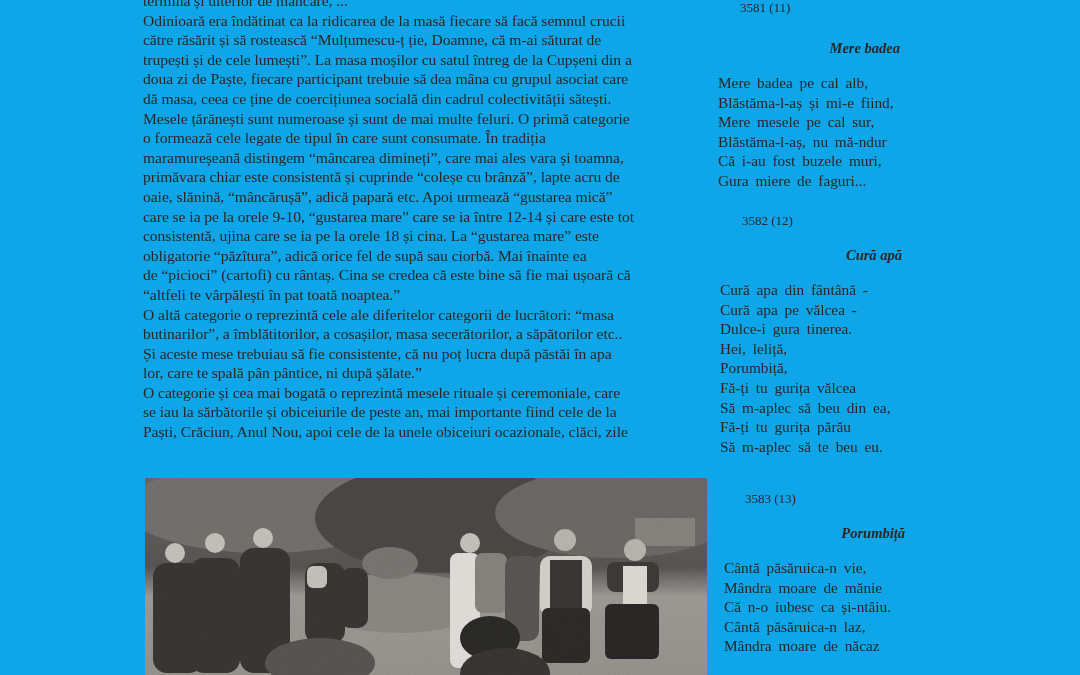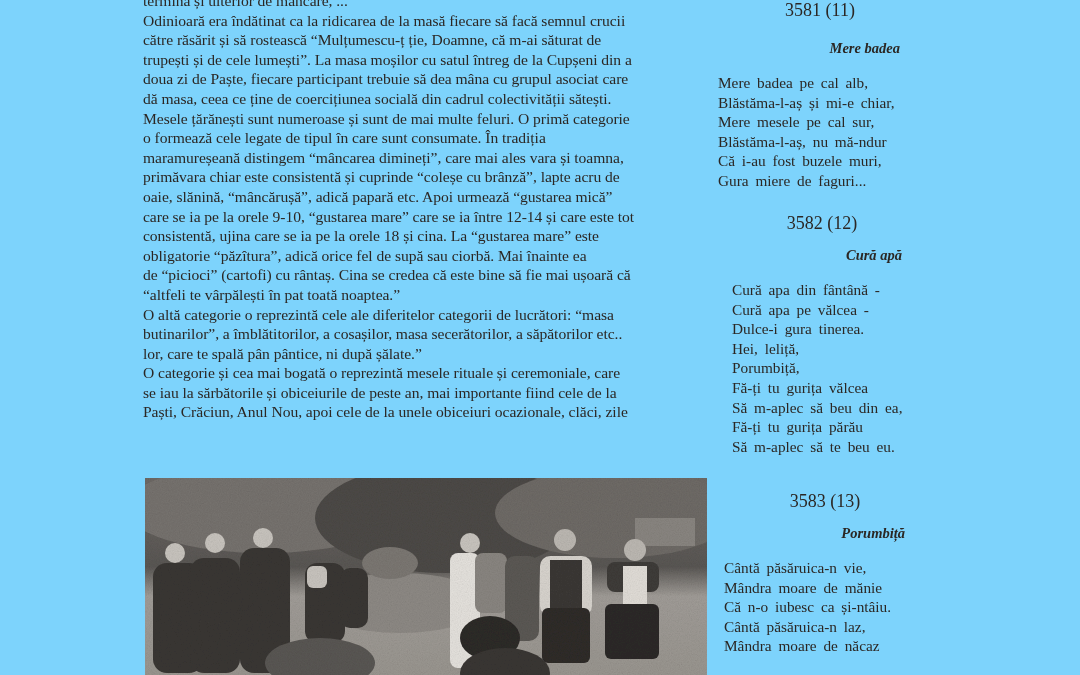--- a/index.html
+++ b/index.html
@@ -11,21 +11,21 @@
       width: 1080px;
       height: 675px;
       overflow: hidden;
       position: relative;
       font-family: "Liberation Serif", "DejaVu Serif", serif;
       color: #2a2622;
     }
     .page {
       position: absolute;
       inset: 0;
-      background: #7dd3fc;
+      background: #0ea5e9;
     }
     
     .prose {
       position: absolute;
       left: 143px;
       top: -9px;
       width: 575px;
       font-size: 15.6px;
       line-height: 19.6px;
       letter-spacing: -0.05px;
@@ -53,22 +53,21 @@
       position: absolute;
       left: 712px;
       top: 0;
       width: 230px;
       font-size: 15.3px;
       color: #2b2724;
     }
     .poem-number {
       position: absolute;
       width: 160px;
-      text-align: center;
-      font-size: 18px;
+      font-size: 13px;
     }
     .poem-title {
       position: absolute;
       width: 160px;
       text-align: right;
       font-style: italic;
       font-weight: bold;
       font-size: 14.5px;
     }
     .poem-lines {
@@ -98,20 +97,21 @@
     <span class="line">maramureșeană distingem “mâncarea dimineți”, care mai ales vara și toamna,</span>
     <span class="line">primăvara chiar este consistentă și cuprinde “coleșe cu brânză”, lapte acru de</span>
     <span class="line">oaie, slănină, “mâncărușă”, adică papară etc. Apoi urmează “gustarea mică”</span>
     <span class="line">care se ia pe la orele 9-10, “gustarea mare” care se ia între 12-14 și care este tot</span>
     <span class="line">consistentă, ujina care se ia pe la orele 18 și cina. La “gustarea mare” este</span>
     <span class="line">obligatorie “păzîtura”, adică orice fel de supă sau ciorbă. Mai înainte ea</span>
     <span class="line">de “picioci” (cartofi) cu rântaș. Cina se credea că este bine să fie mai ușoară că</span>
     <span class="line">“altfeli te vârpălești în pat toată noaptea.”</span>
     <span class="line">O altă categorie o reprezintă cele ale diferitelor categorii de lucrători: “masa</span>
     <span class="line">butinarilor”, a îmblătitorilor, a cosașilor, masa secerătorilor, a săpătorilor etc..</span>
+    <span class="line">Și aceste mese trebuiau să fie consistente, că nu poț lucra după păstăi în apa</span>
     <span class="line">lor, care te spală pân pântice, ni după șălate.”</span>
     <span class="line">O categorie și cea mai bogată o reprezintă mesele rituale și ceremoniale, care</span>
     <span class="line">se iau la sărbătorile și obiceiurile de peste an, mai importante fiind cele de la</span>
     <span class="line">Paști, Crăciun, Anul Nou, apoi cele de la unele obiceiuri ocazionale, clăci, zile</span>
   </div>
 
   <div class="photo" title="Black-and-white photograph of women in traditional Maramureș dress with headscarves gathered outdoors around a ritual meal spread on the grass, trees in the background">
     <svg width="562" height="197" viewBox="0 0 562 197" xmlns="http://www.w3.org/2000/svg">
       <defs>
         <filter id="grain" x="0" y="0" width="100%" height="100%">
@@ -176,30 +176,30 @@
       </g>
     </svg>
   </div>
 
   <div class="poems">
 
     <div class="poem-number" style="left: 28px; top: 0px;">3581 (11)</div>
     <div class="poem-title" style="left: 28px; top: 40px;">Mere badea</div>
     <div class="poem-lines" style="left: 6px; top: 73px;">
       <span class="line">Mere badea pe cal alb,</span>
-      <span class="line">Blăstăma-l-aș și mi-e chiar,</span>
+      <span class="line">Blăstăma-l-aș și mi-e fiind,</span>
       <span class="line">Mere mesele pe cal sur,</span>
       <span class="line">Blăstăma-l-aș, nu mă-ndur</span>
       <span class="line">Că i-au fost buzele muri,</span>
       <span class="line">Gura miere de faguri...</span>
     </div>
 
     <div class="poem-number" style="left: 30px; top: 213px;">3582 (12)</div>
     <div class="poem-title" style="left: 30px; top: 247px;">Cură apă</div>
-    <div class="poem-lines" style="left: 20px; top: 280px;">
+    <div class="poem-lines" style="left: 8px; top: 280px;">
       <span class="line">Cură apa din fântână -</span>
       <span class="line">Cură apa pe vălcea -</span>
       <span class="line">Dulce-i gura tinerea.</span>
       <span class="line">Hei, leliță,</span>
       <span class="line">Porumbiță,</span>
       <span class="line">Fă-ți tu gurița vălcea</span>
       <span class="line">Să m-aplec să beu din ea,</span>
       <span class="line">Fă-ți tu gurița părău</span>
       <span class="line">Să m-aplec să te beu eu.</span>
     </div>

